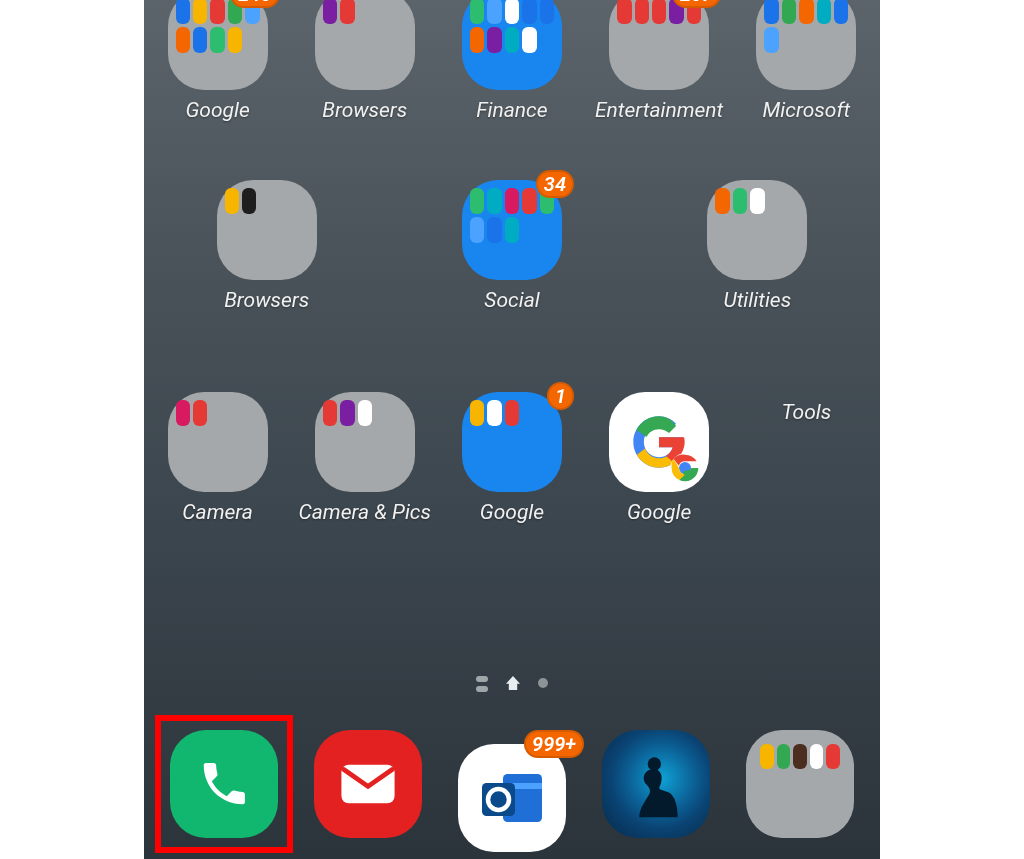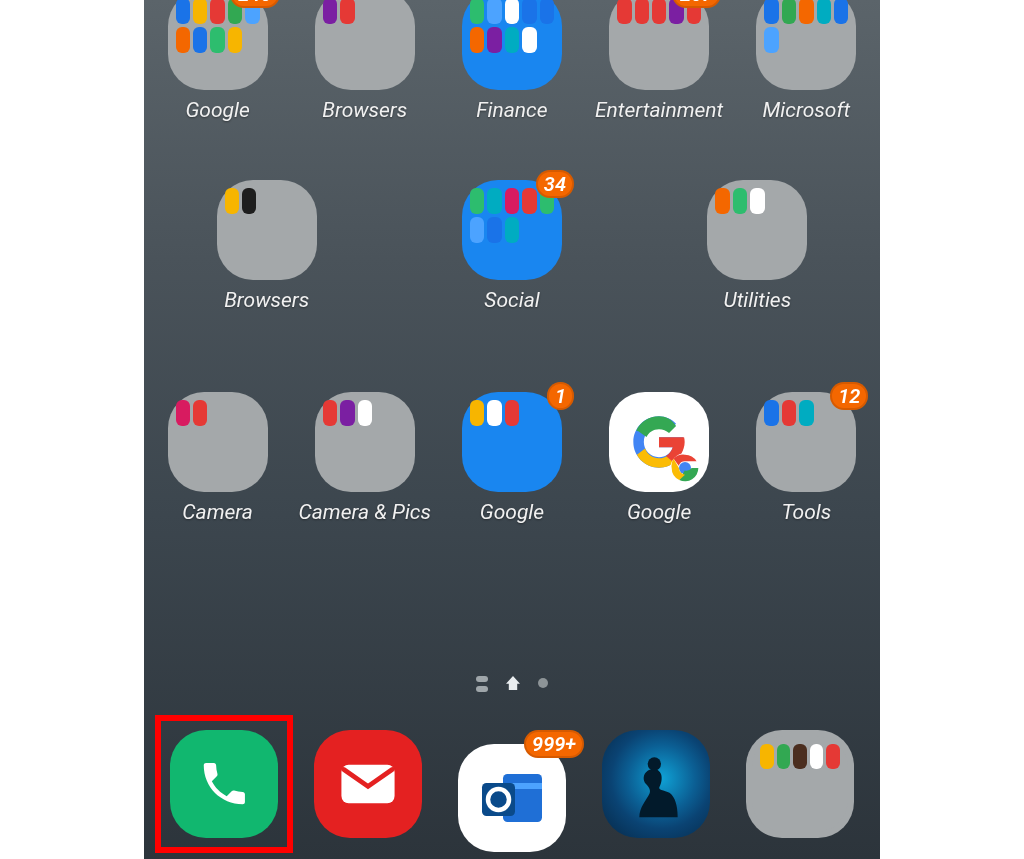--- a/index.html
+++ b/index.html
@@ -249,32 +249,20 @@
             <circle cx="24" cy="24" r="22" fill="#fff"></circle>
             <circle cx="24" cy="24" r="9" fill="#4285F4"></circle>
             <path fill="#EA4335" d="M24 4a20 20 0 0 1 17.3 10H24a10 10 0 0 0-9.4 6.6L6.9 10A20 20 0 0 1 24 4z"></path>
             <path fill="#34A853" d="M44 24a20 20 0 0 1-28.6 18l8.2-14.2A10 10 0 0 0 34 24l10 .1z"></path>
             <path fill="#FBBC05" d="M4 24A20 20 0 0 1 6.9 10l8.2 14.2A10 10 0 0 0 24 34l-8.6 8A20 20 0 0 1 4 24z"></path>
           </svg>
         </div>
         <div class="label">Google</div>
       </div>
       <div class="cell">
-        <div class="folder gray">
-          <span class="badge">12</span>
-        <span class="mini m-bl"></span>
-            <span class="mini m-rd"></span>
-            <span class="mini m-cy"></span>
-            <span class="mini empty"></span>
-            <span class="mini empty"></span>
-            <span class="mini empty"></span>
-            <span class="mini empty"></span>
-            <span class="mini empty"></span>
-            <span class="mini empty"></span>
-          </div>
         <div class="label">Tools</div>
       </div>
     </div>
 
   </div>
 
   <div class="pager">
     <span class="bars">
         <span class="bar"></span>
         <span class="bar"></span>

